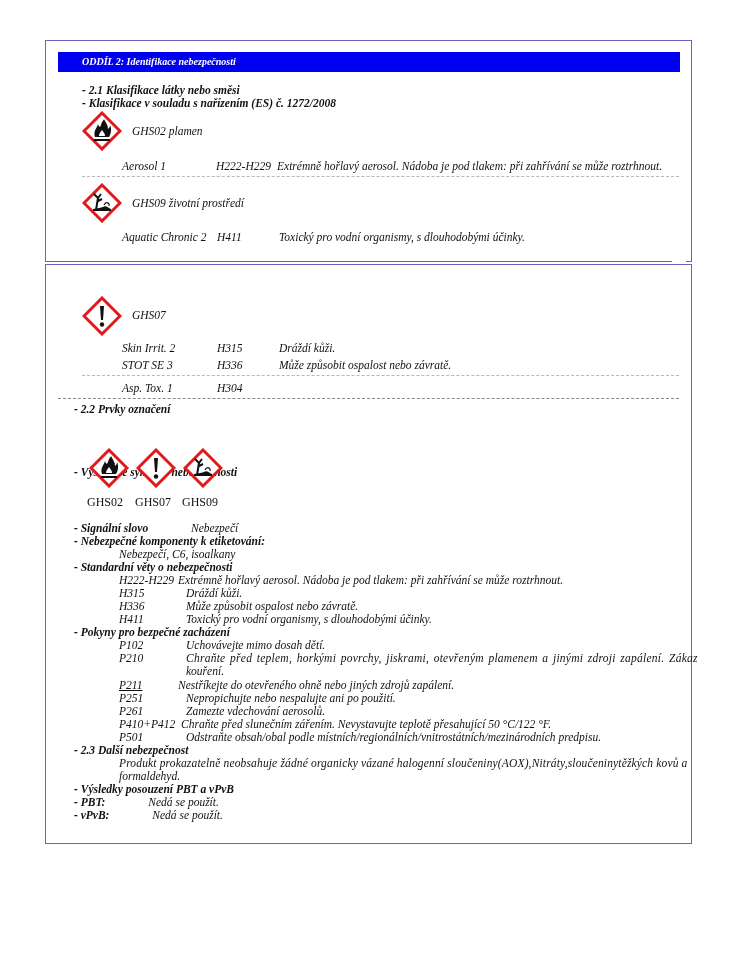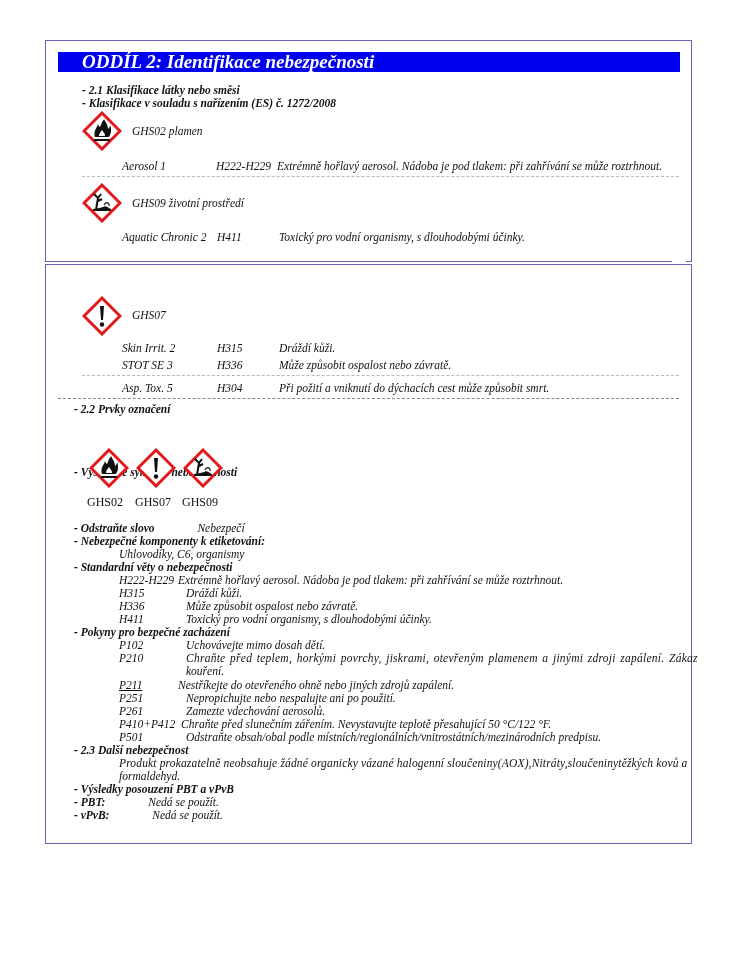--- a/index.html
+++ b/index.html
@@ -3,21 +3,21 @@
 <meta charset="utf-8">
 <style>
   html, body { margin:0; padding:0; background:#ffffff; }
   body { width:740px; height:954px; position:relative; overflow:hidden;
          font-family:"Liberation Serif", "DejaVu Serif", serif; color:#111; }
   .box { position:absolute; left:45px; width:647px; border:1px solid #6a63b6; background:#fff; box-sizing:border-box; }
   #box1 { top:40px; height:222px; }
   #box2 { top:264px; height:580px; }
   .gapmark { position:absolute; top:258px; left:672px; width:14px; height:6px; background:#fff; }
   .header-bar { position:absolute; left:12px; top:11px; width:622px; height:20px; background:#0000f0;
-    color:#fff; font-weight:bold; font-style:italic; font-size:19px; line-height:20px; padding-left:24px; box-sizing:border-box; }
+    color:#fff; font-weight:bold; font-style:italic; font-size:10px; line-height:20px; padding-left:24px; box-sizing:border-box; }
   .line { position:absolute; font-size:11.5px; line-height:13px; white-space:nowrap; }
   .b { font-weight:bold; font-style:italic; }
   .i { font-style:italic;margin-left:40px; }
   .dash { position:absolute; left:36px; right:12px; border-top:1px dashed #b8b8b8; height:0; }
   .dash.dark { border-top-color:#888; left:12px; }
   .picto { position:absolute; width:40px; height:40px; }
   .picto svg { width:40px; height:40px; display:block; }
   .label { position:absolute; font-size:11.5px; font-style:italic; }
   .cap { position:absolute; font-size:12px; }
 </style>
@@ -74,23 +74,22 @@
 
   <div class="line i" style="left:36px;top:77px;">Skin Irrit. 2</div>
   <div class="line i" style="left:131px;top:77px;">H315</div>
   <div class="line i" style="left:193px;top:77px;">Dráždí kůži.</div>
 
   <div class="line i" style="left:36px;top:94px;">STOT SE 3</div>
   <div class="line i" style="left:131px;top:94px;">H336</div>
   <div class="line i" style="left:193px;top:94px;">Může způsobit ospalost nebo závratě.</div>
   <div class="dash" style="top:110px;"></div>
 
-  <div class="line i" style="left:36px;top:117px;">Asp. Tox. 5</div>
+  <div class="line i" style="left:36px;top:117px;">Asp. Tox. 1</div>
   <div class="line i" style="left:131px;top:117px;">H304</div>
-  <div class="line i" style="left:193px;top:117px;">Při požití a vniknutí do dýchacích cest může způsobit smrt.</div>
   <div class="dash dark" style="top:133px;"></div>
 
   <div class="line b" style="left:28px;top:138px;">- 2.2 Prvky označení</div>
   <div class="line b" style="left:28px;top:164px;margin-top:37px;">- Výstražné symboly nebezpečnosti</div>
 
   <div class="picto" style="left:43px;top:183px;">
     <svg viewBox="0 0 40 40">
         <polygon points="20,2 38,20 20,38 2,20" fill="#fff" stroke="#e2191c" stroke-width="3"></polygon>
       <path d="M13,26 C11,20 15,17 16,13 C17,16 18,17 19,14 C20,10 22,9 22,8 C24,12 26,14 26,18 C28,16 28,15 28,14 C30,18 29,23 27,26 Z" fill="#111"></path>
       <path d="M17,25 C17,22 19,21 20,19 C21,21 23,22 23,25 Z" fill="#fff"></path>
@@ -109,23 +108,23 @@
         <polygon points="20,2 38,20 20,38 2,20" fill="#fff" stroke="#e2191c" stroke-width="3"></polygon>
       <path d="M14,27 L16,15 M16,15 L12,11 M16,15 L19,11 M16,18 L20,16" stroke="#111" stroke-width="2" fill="none"></path>
       <path d="M11,28 L29,28 L29,26 C26,25 24,22 21,24 C19,25 16,25 11,26 Z" fill="#111"></path>
       <path d="M22,22 C24,18 28,20 27,23" stroke="#111" stroke-width="1.2" fill="none"></path>
       </svg>
   </div>
   <div class="cap" style="left:41px;top:230px;">GHS02</div>
   <div class="cap" style="left:89px;top:230px;">GHS07</div>
   <div class="cap" style="left:136px;top:230px;">GHS09</div>
 
-  <div class="line" style="left:28px;top:257px;"><span class="b">- Odstraňte slovo</span><span class="i"> Nebezpečí</span></div>
+  <div class="line" style="left:28px;top:257px;"><span class="b">- Signální slovo</span><span class="i"> Nebezpečí</span></div>
   <div class="line b" style="left:28px;top:270px;">- Nebezpečné komponenty k etiketování:</div>
-  <div class="line i" style="left:33px;top:283px;">Uhlovodíky, C6, organismy</div>
+  <div class="line i" style="left:33px;top:283px;">Nebezpečí, C6, isoalkany</div>
   <div class="line b" style="left:28px;top:296px;">- Standardní věty o nebezpečnosti</div>
 
   <div class="line i" style="left:33px;top:309px;">H222-H229</div>
   <div class="line i" style="left:92px;top:309px;">Extrémně hořlavý aerosol. Nádoba je pod tlakem: při zahřívání se může roztrhnout.</div>
   <div class="line i" style="left:33px;top:322px;">H315</div>
   <div class="line i" style="left:100px;top:322px;">Dráždí kůži.</div>
   <div class="line i" style="left:33px;top:335px;">H336</div>
   <div class="line i" style="left:100px;top:335px;">Může způsobit ospalost nebo závratě.</div>
   <div class="line i" style="left:33px;top:348px;">H411</div>
   <div class="line i" style="left:100px;top:348px;">Toxický pro vodní organismy, s dlouhodobými účinky.</div>

